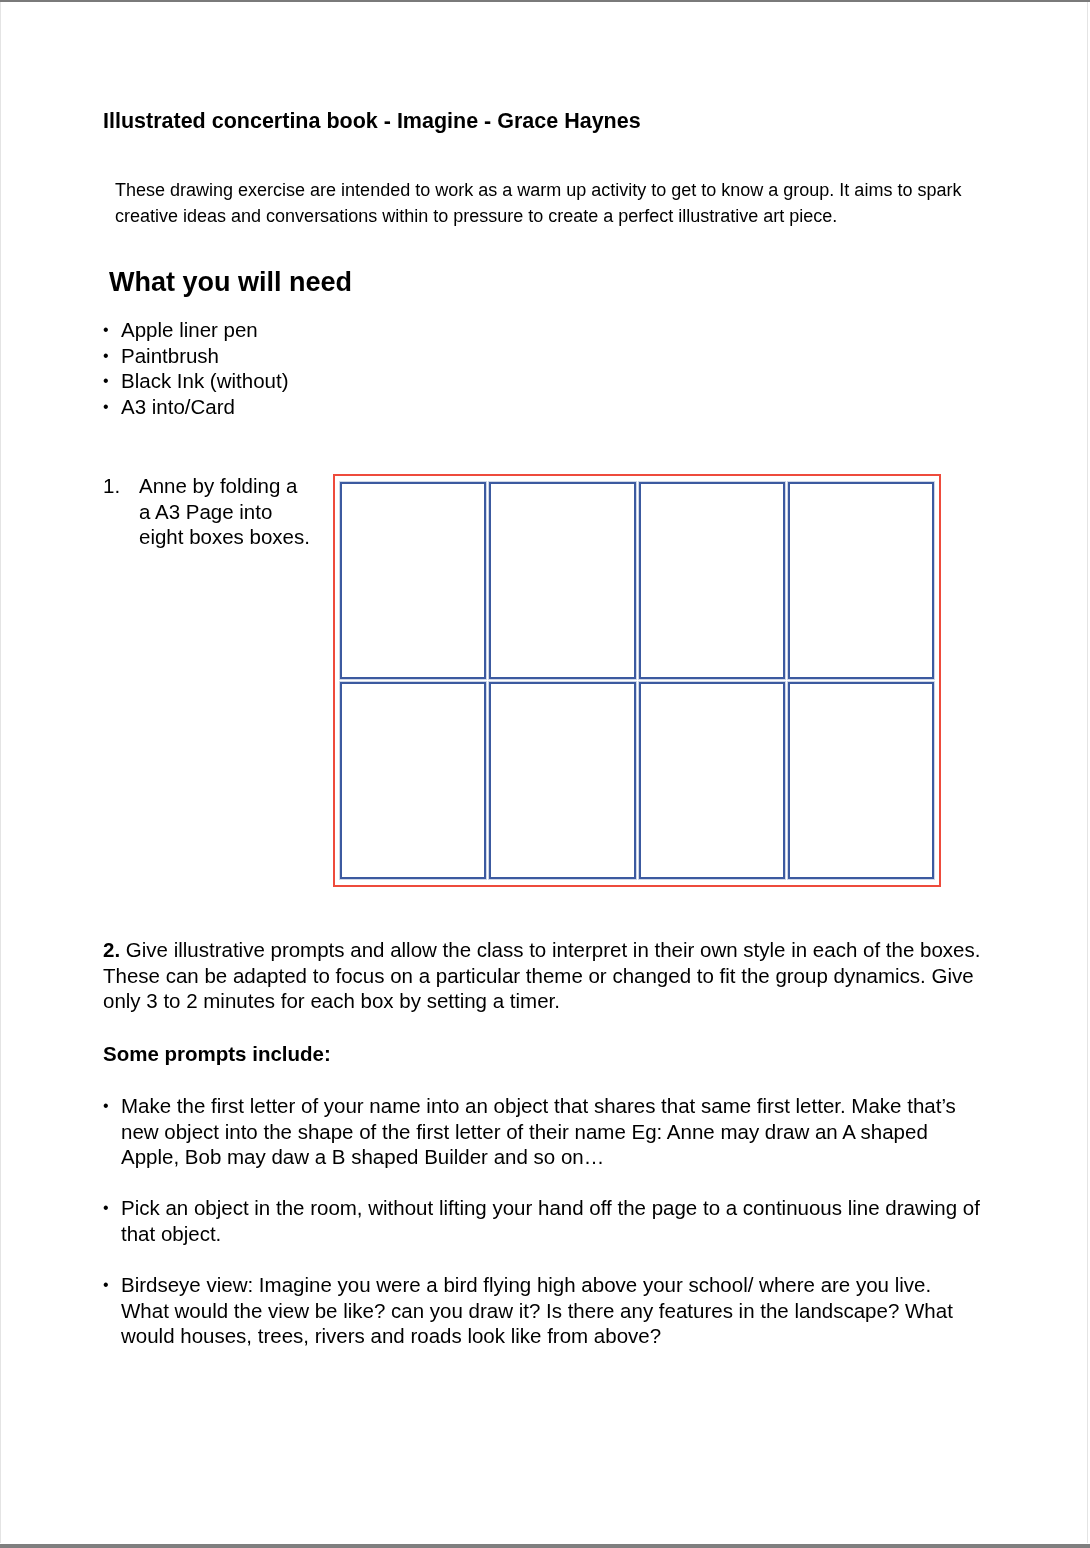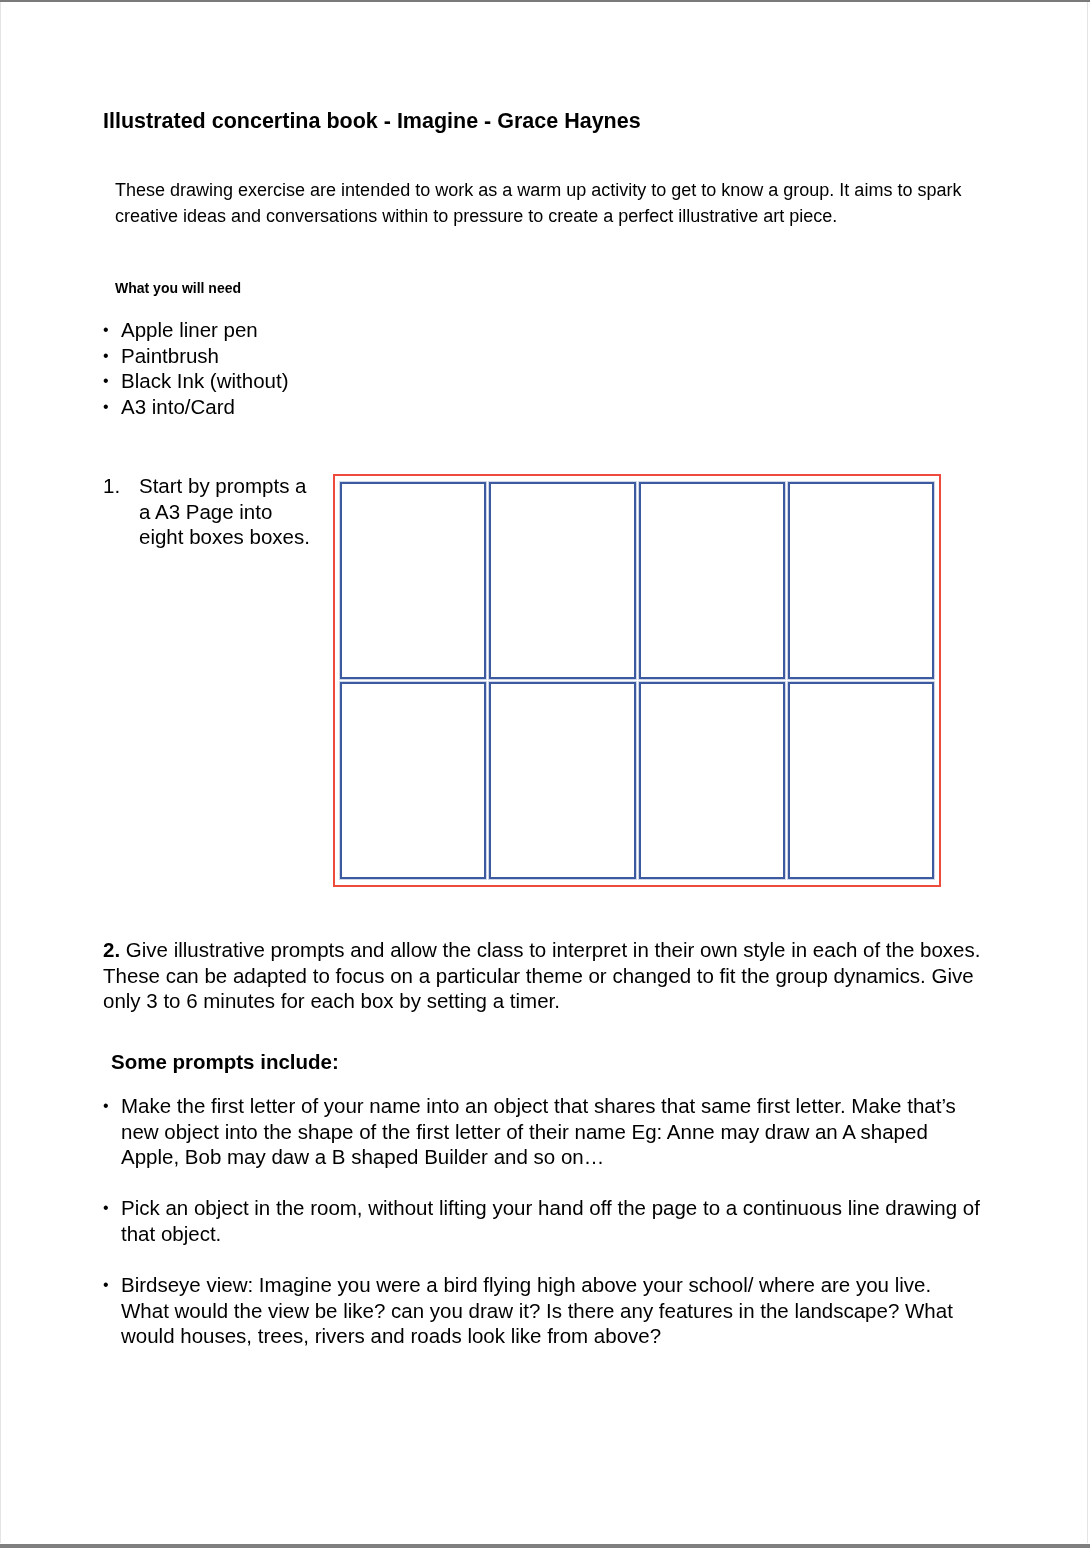--- a/index.html
+++ b/index.html
@@ -9,35 +9,35 @@
       position: relative;
       overflow: hidden;
       font-family: "Liberation Sans", sans-serif;
       color: #000;
     }
     .top-edge { position: absolute; left: 0; top: 0; width: 1090px; height: 2px; background: #7a7a7a; }
     .bottom-edge { position: absolute; left: 0; top: 1544px; width: 1090px; height: 4px; background: #7f7f7f; }
     .page-border { position: absolute; left: 0; top: 2px; width: 1088px; height: 1541px; border-left: 1px solid #e4e4e4; border-right: 1px solid #e4e4e4; box-sizing: border-box; }
     .title { position: absolute; left: 103px; top: 107px; font-size: 21.5px; font-weight: bold; line-height: 28px; margin: 0; }
     .intro { position: absolute; left: 103px; top: 165px; width: 880px; margin: 12px; font-size: 18px; line-height: 26px; }
-    .needs-heading { position: absolute; left: 103px; top: 263px; margin: 12px; font-size: 14px; font-weight: bold; line-height: 26px; }
+    .needs-heading { position: absolute; left: 103px; top: 263px; margin: 6px; font-size: 27px; font-weight: bold; line-height: 26px; }
     .needs-list { position: absolute; left: 103px; top: 317px; margin: 0; padding: 0; list-style: none; font-size: 20.5px; line-height: 25.7px; }
     .needs-list li { position: relative; padding-left: 18px; }
     .bullet { position: absolute; left: 0; top: 0; font-size: 16px; }
 
     .step1 { position: absolute; left: 103px; top: 473px; width: 215px; font-size: 20.5px; line-height: 25.7px; }
     .step1-num { position: absolute; left: 0; top: 0; }
     .step1-text { position: absolute; left: 36px; top: 0; width: 175px; }
 
     .fold-diagram { position: absolute; left: 333px; top: 474px; width: 608px; height: 413px; border: 2px solid #ee4b3c; box-sizing: border-box; }
     .box { position: absolute; border: 2px solid #3c5aa0; box-sizing: border-box; box-shadow: 0 0 0 1px rgba(60,90,160,0.25); }
 
     .step2 { position: absolute; left: 103px; top: 937px; width: 890px; margin: 0; font-size: 20.5px; line-height: 25.7px; }
     .step2 b { font-weight: bold; }
-    .prompts-heading { position: absolute; left: 103px; top: 1041px; margin: 8px; font-size: 20.5px; font-weight: bold; line-height: 26px; }
+    .prompts-heading { position: absolute; left: 103px; top: 1041px; margin: 0; font-size: 20.5px; font-weight: bold; line-height: 26px; }
     .prompt { position: absolute; left: 103px; width: 880px; font-size: 20.5px; line-height: 25.7px; }
     .prompt .bullet { top: 0; }
     .prompt .ptext { display: block; padding-left: 18px; }
   </style>
 </head>
 <body>
 
 <div class="top-edge"></div>
 <div class="page-border"></div>
 
@@ -61,35 +61,35 @@
     <span>Black Ink (without)</span>
   </li>
   <li>
     <span class="bullet">•</span>
     <span>A3 into/Card</span>
   </li>
 </ul>
 
 <div class="step1">
   <span class="step1-num">1.</span>
-  <span class="step1-text">Start by prompts a a A3 Page into eight boxes boxes.</span>
+  <span class="step1-text">Anne by folding a a A3 Page into eight boxes boxes.</span>
 </div>
 
 <div class="fold-diagram" id="fold-diagram" style="border-color: rgb(238, 75, 60);">
     <div class="box" style="left: 5px; top: 6px; width: 146.25px; height: 197px; border-color: rgb(60, 90, 160);"></div>
     <div class="box" style="left: 154.25px; top: 6px; width: 146.25px; height: 197px; border-color: rgb(60, 90, 160);"></div>
     <div class="box" style="left: 303.5px; top: 6px; width: 146.25px; height: 197px; border-color: rgb(60, 90, 160);"></div>
     <div class="box" style="left: 452.75px; top: 6px; width: 146.25px; height: 197px; border-color: rgb(60, 90, 160);"></div>
     <div class="box" style="left: 5px; top: 206px; width: 146.25px; height: 197px; border-color: rgb(60, 90, 160);"></div>
     <div class="box" style="left: 154.25px; top: 206px; width: 146.25px; height: 197px; border-color: rgb(60, 90, 160);"></div>
     <div class="box" style="left: 303.5px; top: 206px; width: 146.25px; height: 197px; border-color: rgb(60, 90, 160);"></div>
     <div class="box" style="left: 452.75px; top: 206px; width: 146.25px; height: 197px; border-color: rgb(60, 90, 160);"></div>
   </div>
 
-<p class="step2"><b>2.</b><span> Give illustrative prompts and allow the class to interpret in their own style in each of the boxes. These can be adapted to focus on a particular theme or changed to fit the group dynamics. Give only 3 to 6 minutes for each box by setting a timer.</span></p>
+<p class="step2"><b>2.</b><span> Give illustrative prompts and allow the class to interpret in their own style in each of the boxes. These can be adapted to focus on a particular theme or changed to fit the group dynamics. Give only 3 to 2 minutes for each box by setting a timer.</span></p>
 
 <h2 class="prompts-heading">Some prompts include:</h2>
 
 <div class="prompt" style="top:1093px;">
   <span class="bullet">•</span>
   <span class="ptext">Make the first letter of your name into an object that shares that same first letter. Make that’s new object into the shape of the first letter of their name Eg: Anne may draw an A shaped Apple, Bob may daw a B shaped Builder and so on…</span>
 </div>
 <div class="prompt" style="top:1195px;">
   <span class="bullet">•</span>
   <span class="ptext">Pick an object in the room, without lifting your hand off the page to a continuous line drawing of that object.</span>

